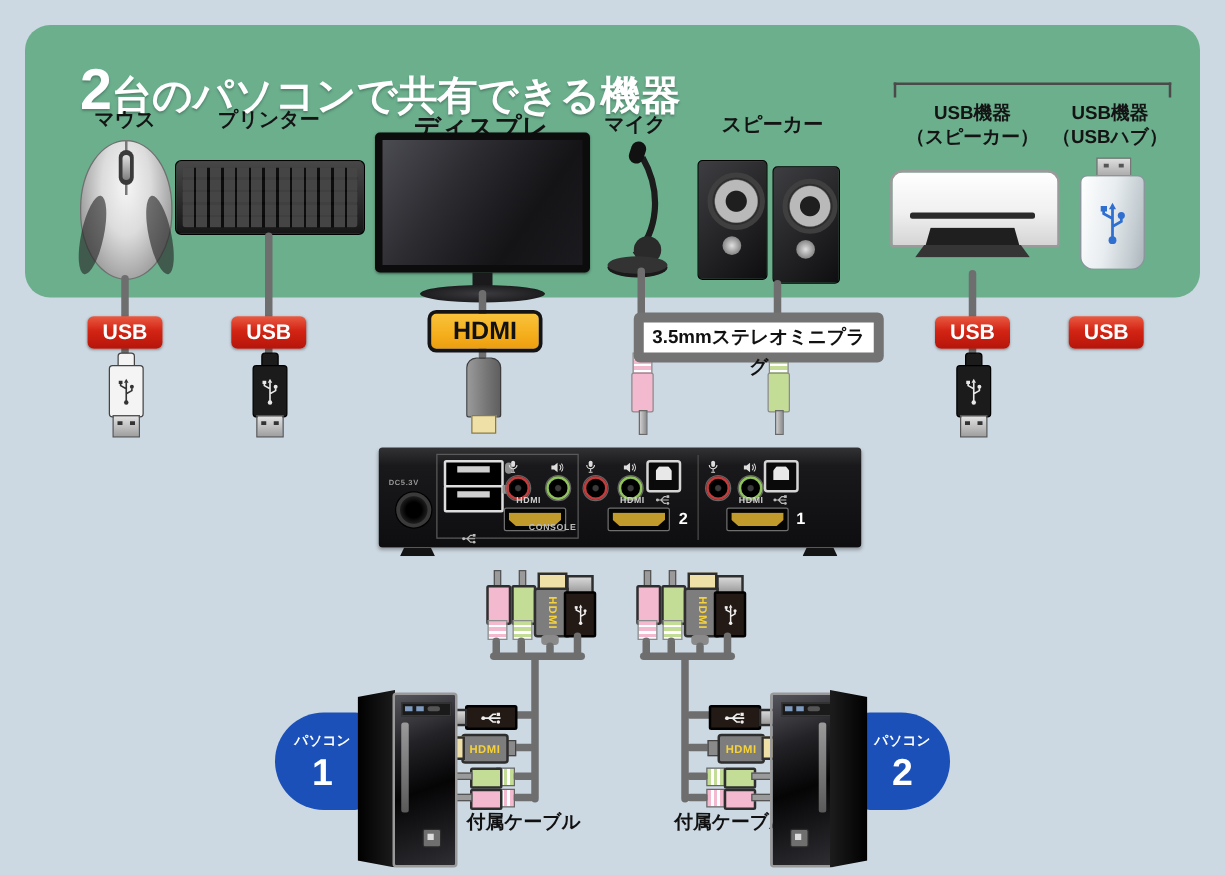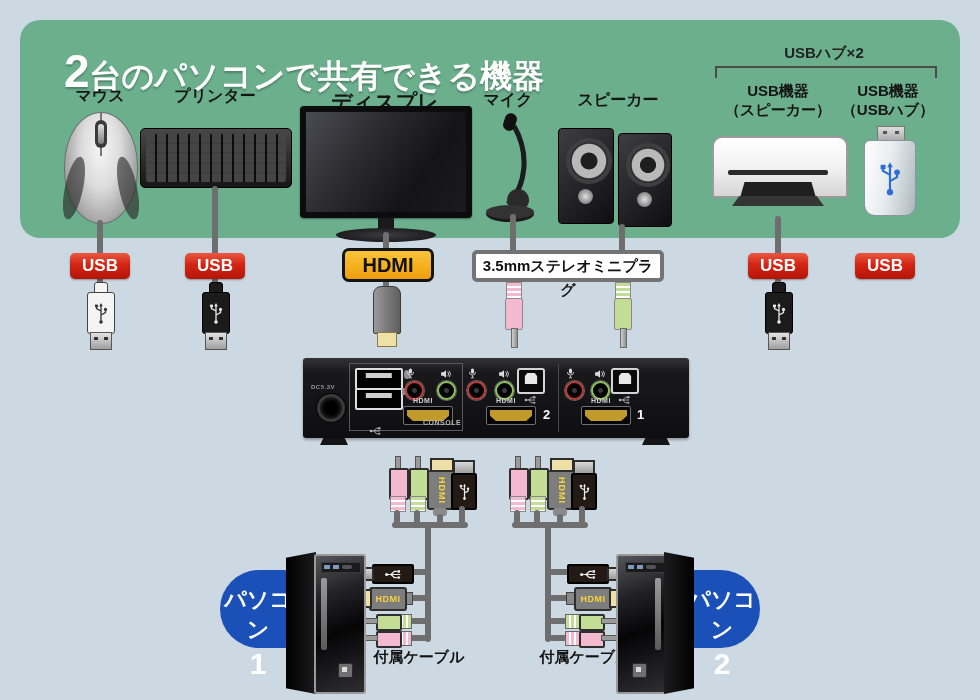--- a/index.html
+++ b/index.html
@@ -15,21 +15,21 @@
   .title .rest{font-size:32px;}
   .hub-bracket{position:absolute;left:715px;top:66px;width:218px;height:10px;border:2px solid #4a4a4a;border-bottom:none;}
   
   .badge-usb{position:absolute;width:60px;height:26px;border-radius:5px;
      background:linear-gradient(180deg,#E85A42 0%,#D32414 45%,#B5150A 100%);
      color:#fff;font-weight:bold;font-size:17px;text-align:center;line-height:26px;
      box-shadow:0 1px 2px rgba(0,0,0,.35);z-index:6;}
   .badge-hdmi{position:absolute;left:342px;top:248px;width:86px;height:28px;border:3px solid #141414;border-radius:7px;
      background:linear-gradient(180deg,#F8C33C 0%,#F5AE1C 60%,#EC9E10 100%);
      color:#111;font-weight:bold;font-size:20px;text-align:center;line-height:28px;z-index:6;}
-  .badge-audio{position:absolute;left:472px;top:250px;width:184px;height:24px;background:#fff;border:4px solid #737373;border-radius:5px;
+  .badge-audio{position:absolute;left:507px;top:250px;width:184px;height:24px;background:#fff;border:8px solid #737373;border-radius:5px;
      color:#111;font-weight:bold;font-size:15px;text-align:center;line-height:24px;z-index:6;}
   
   .usbneck{position:absolute;width:12px;height:12px;border-radius:3px;}
   .usbbody{position:absolute;width:26px;height:40px;border-radius:3px;display:flex;align-items:center;justify-content:center;}
   .usbshell{position:absolute;width:20px;height:16px;background:linear-gradient(180deg,#e3e3e3,#9f9f9f);border:1px solid #555;}
   .usbshell i{position:absolute;top:4px;width:4px;height:3px;background:#333;}
   .white-usb{background:#f4f4f4;border:1.5px solid #444;color:#333;}
   .black-usb{background:#1b1b1b;border:1.5px solid #000;color:#e8e8e8;}
   
   .hdmibody-v{position:absolute;width:26px;height:46px;border-radius:8px 8px 2px 2px;
@@ -80,21 +80,21 @@
   .hdmibody-h{position:absolute;width:34px;height:20px;background:#7d7d7d;border:2px solid #2e2e2e;border-radius:3px;
      display:flex;align-items:center;justify-content:center;}
   .hdmi-htext{color:#F5D23C;font-size:9px;font-weight:bold;letter-spacing:.5px;}
   .hdmitip-h{position:absolute;width:12px;height:15px;background:#EFE0A8;border:2px solid #2e2e2e;}
   .hdmineck-h{position:absolute;width:9px;height:11px;background:#8a8a8a;border:1px solid #444;}
   .mpbody-h{position:absolute;border:2px solid #2e2e2e;border-radius:2px;}
   .mptip-h{position:absolute;width:14px;height:4px;background:#9a9a9a;border:1px solid #555;}
   .mpstripes-h{position:absolute;width:13px;height:13px;border:1px solid #666;}
   
   .pc-badge{position:absolute;width:76px;height:78px;background:#1B50B8;color:#fff;text-align:center;z-index:1;}
-  .pc-badge .nm{display:block;font-size:22px;font-weight:bold;margin-top:15px;}
+  .pc-badge .nm{display:block;font-size:11px;font-weight:bold;margin-top:15px;}
   .pc-badge .no{display:block;font-size:30px;font-weight:bold;margin-top:2px;}
   .pc{position:absolute;width:80px;height:142px;z-index:2;}
   .pc-side{position:absolute;top:0;width:30px;height:100%;background:linear-gradient(90deg,#000,#1c1c1c);}
   .pc-front{position:absolute;top:2px;width:48px;height:136px;border:2px solid #9a9a9a;border-radius:3px;
      background:linear-gradient(160deg,#55555c 0%,#232327 28%,#050506 55%,#2e2e33 100%);}
   .pc-ports{position:absolute;top:6px;left:5px;width:34px;height:7px;background:#1a1a1a;
      border:1px solid #3a3a3a;display:flex;gap:3px;padding:1px 2px;}
   .pc-ports i{width:6px;height:4px;background:#7f9bbf;display:block;margin-top:0.5px;}
   .pc-ports em{width:10px;height:4px;background:#555;border-radius:2px;display:block;margin-top:0.5px;}
   .pc-slot{position:absolute;top:22px;width:6px;height:72px;background:linear-gradient(180deg,#9a9a9a,#5a5a5a);border-radius:2px;}
@@ -146,21 +146,20 @@
     <div class="title">
       <span class="big">2</span><span class="rest">台のパソコンで共有できる機器</span>
     </div>
   </div>
 
   <div class="lbl" style="left:60px;top:86px;width:80px;font-size:16px;">マウス</div>
   <div class="lbl" style="left:155px;top:86px;width:120px;font-size:16px;">プリンター</div>
   <div class="lbl" style="left:325px;top:88px;width:120px;font-size:21px;">ディスプレイ</div>
   <div class="lbl" style="left:468px;top:90px;width:80px;font-size:16px;">マイク</div>
   <div class="lbl" style="left:558px;top:90px;width:120px;font-size:16px;">スピーカー</div>
-  <div class="lbl" style="left:714px;top:44px;width:220px;font-size:15px;color:#222;">USBハブ×2</div>
   <div class="hub-bracket"></div>
   <div class="lbl" style="left:713px;top:82px;width:130px;font-size:15px;line-height:1.25;">
     <span>USB機器</span><br>
     <span>（スピーカー）</span>
   </div>
   <div class="lbl" style="left:823px;top:82px;width:130px;font-size:15px;line-height:1.25;">
     <span>USB機器</span><br>
     <span>（USBハブ）</span>
   </div>
 

